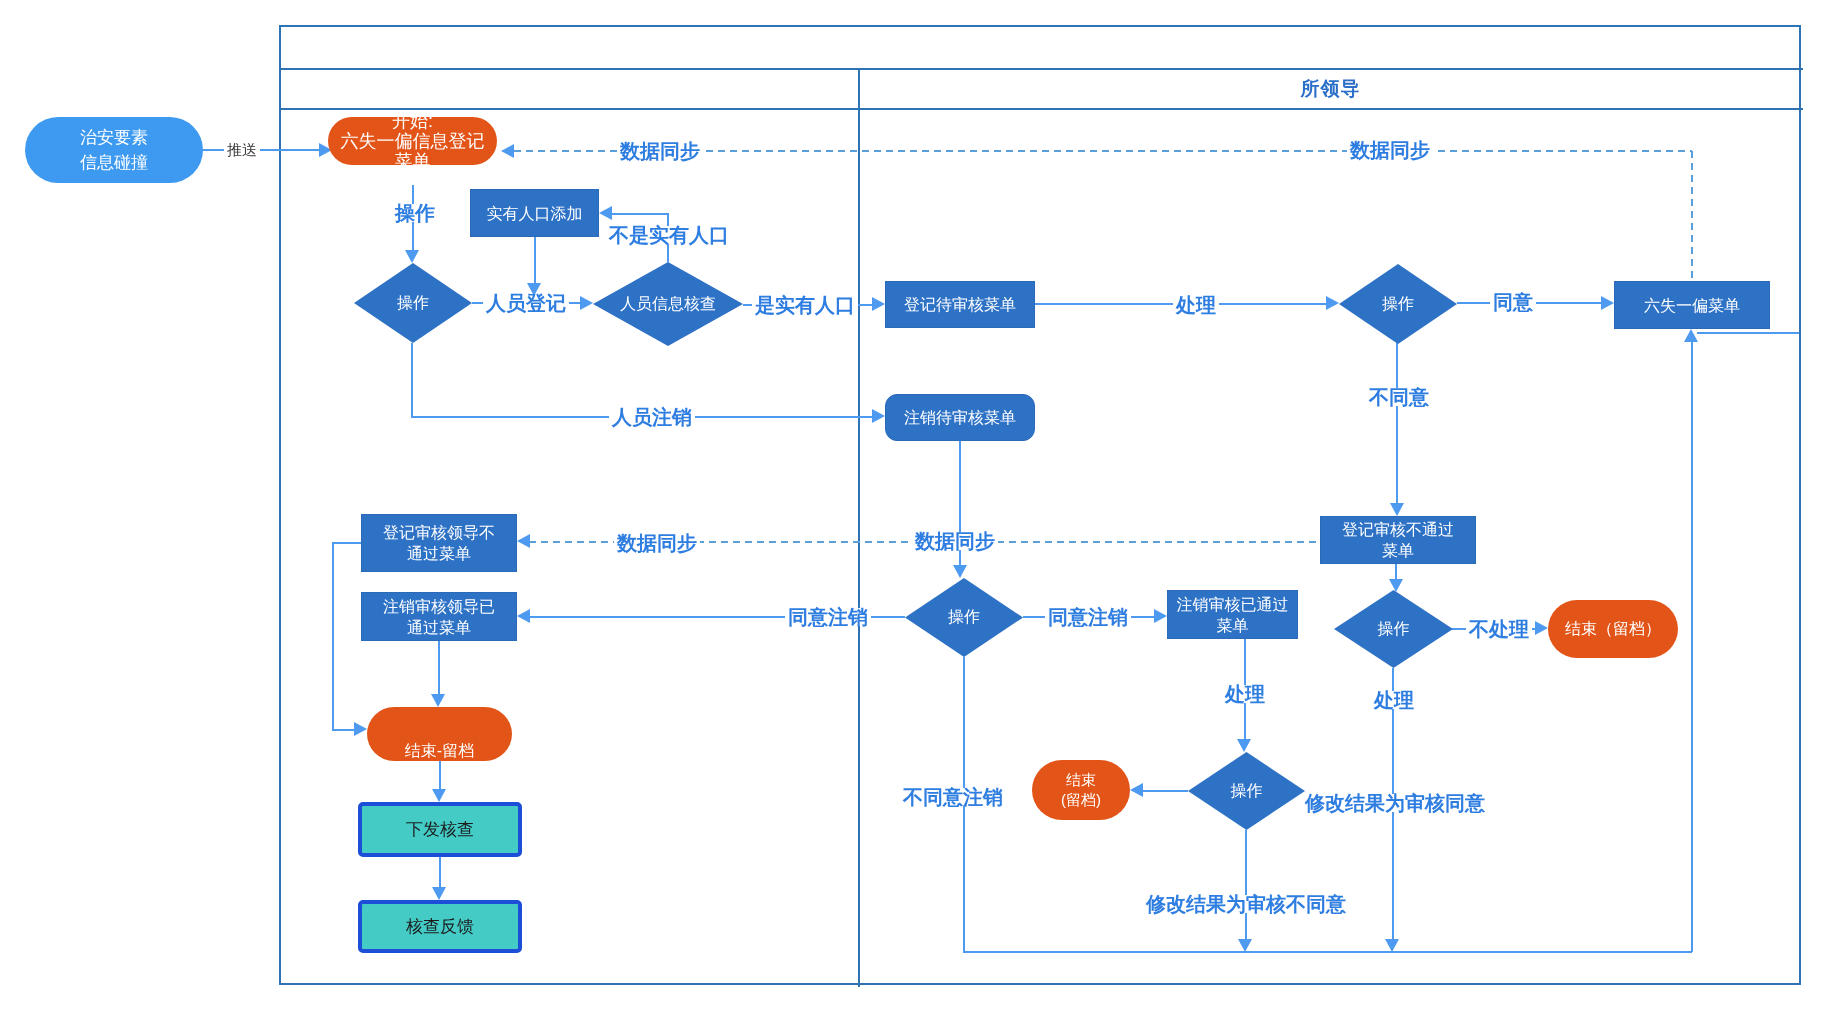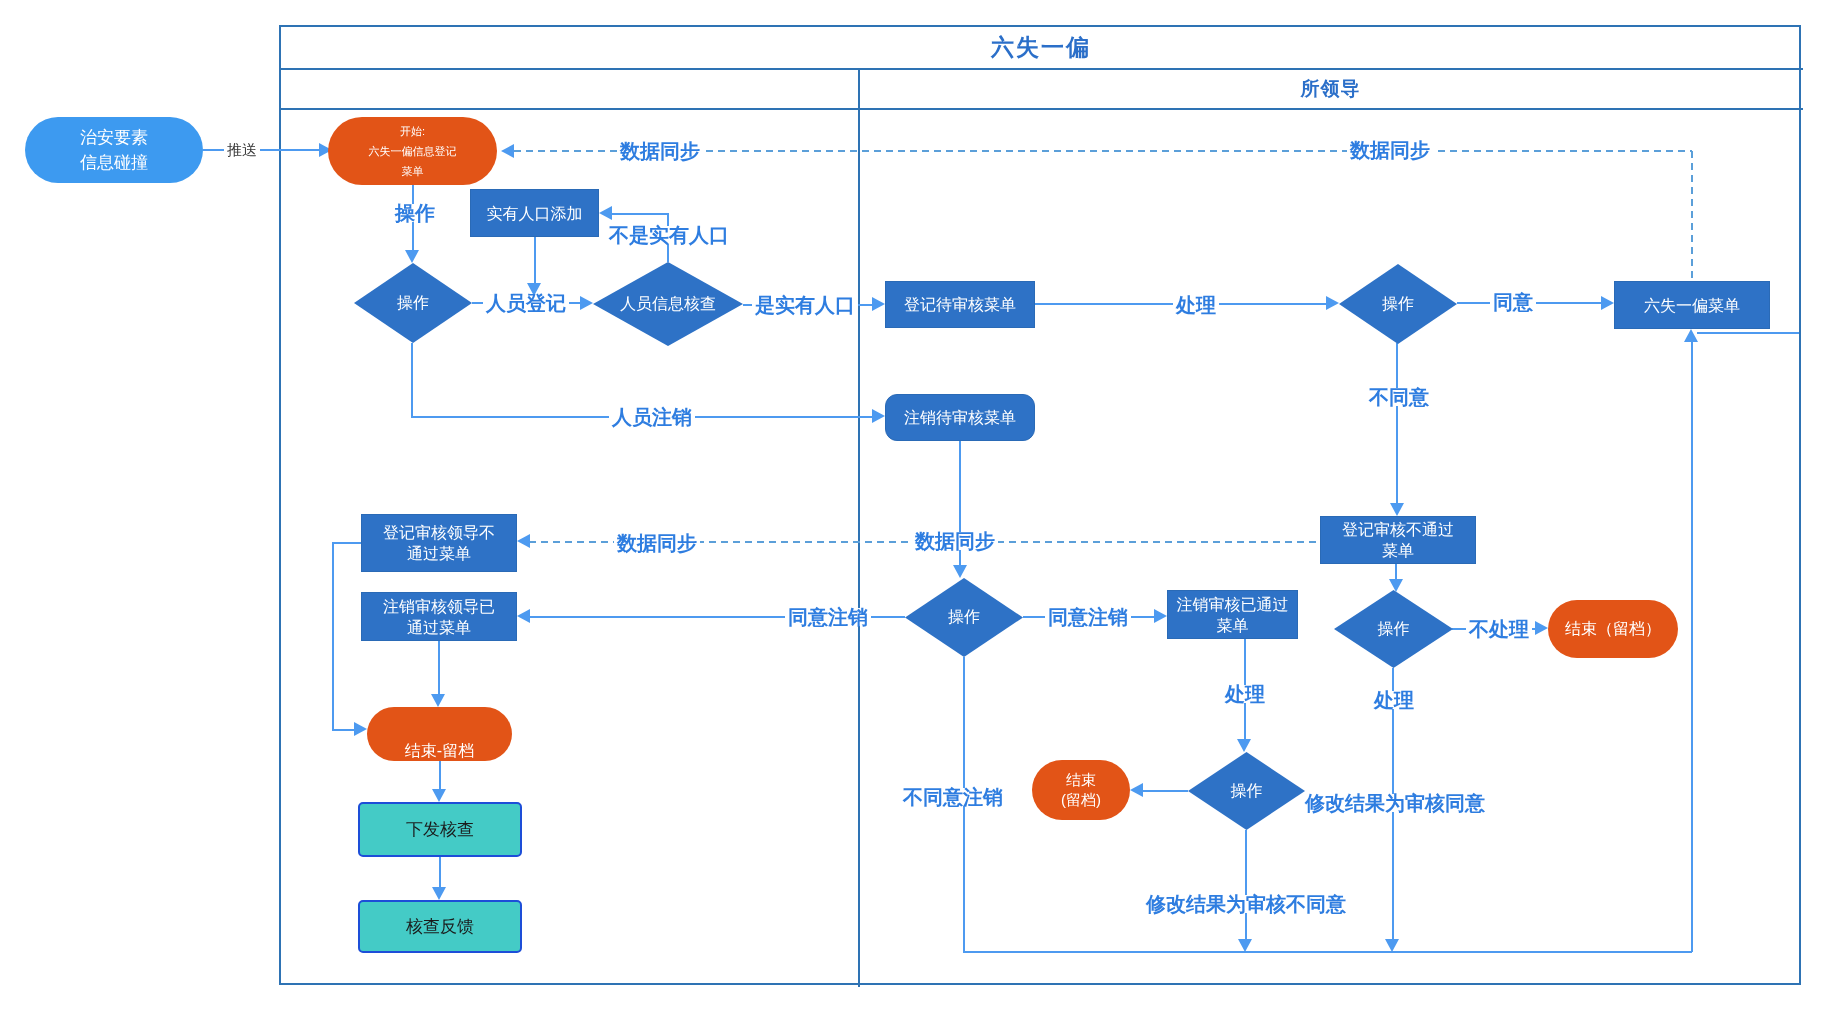--- a/index.html
+++ b/index.html
@@ -16,37 +16,36 @@
     color:#2b6fc9;font-size:19px;font-weight:bold;letter-spacing:1px;}
   .node{position:absolute;box-sizing:border-box;display:flex;flex-direction:column;align-items:center;justify-content:center;
     text-align:center;color:#fff;}
   .node .tl{pointer-events:none;}
   .shape-rect{background:#2e72c6;border:1px solid #2a6ab6;font-size:16px;line-height:21px;}
   .shape-stadium{border-radius:34px;font-size:16px;line-height:20px;}
   .fill-blue{background:#2e72c6;}
   .fill-bright{background:#3d9af0;font-size:17px;line-height:25px;}
   .fill-orange{background:#e25417;}
   .shape-diamond{background:#2e72c6;clip-path:polygon(50% 0,100% 50%,50% 100%,0 50%);font-size:16px;}
-  .shape-teal{background:#44cbc6;border:2px solid #1d4ed8;border-radius:5px;color:#1a1a1a;font-size:17px;}
+  .shape-teal{background:#44cbc6;border:4px solid #1d4ed8;border-radius:5px;color:#1a1a1a;font-size:17px;}
   .seg{position:absolute;}
   .elabel{position:absolute;transform:translate(-50%,-50%);background:#fff;padding:0 3px;white-space:nowrap;
     color:#2e7de0;font-size:20px;font-weight:bold;line-height:18px;}
   .elabel.dark{color:#3a3a3a;font-weight:normal;font-size:15px;}
   .ar{position:absolute;width:0;height:0;}
   .ar-r{border-left:13px solid #4d9af0;border-top:7px solid transparent;border-bottom:7px solid transparent;}
   .ar-l{border-right:13px solid #4d9af0;border-top:7px solid transparent;border-bottom:7px solid transparent;}
   .ar-d{border-top:13px solid #4d9af0;border-left:7px solid transparent;border-right:7px solid transparent;}
   .ar-u{border-bottom:13px solid #4d9af0;border-left:7px solid transparent;border-right:7px solid transparent;}
 </style>
 </head>
 <body>
 
 <div id="canvas">
   <div class="frame"></div>
-  <div class="title-row">六失一偏</div>
   <div class="hline" style="left:279px;top:68px;width:1524px;"></div>
   <div class="hline" style="left:279px;top:108px;width:1524px;"></div>
   <div class="vline" style="left:858px;top:68px;height:919px;"></div>
   <div class="lane-label" style="left:858px;width:945px;">所领导</div>
   <div id="layer-lines">
       <div class="seg" style="left: 203px; top: 149px; width: 117px; height: 2px; background: rgb(77, 154, 240);"></div>
       <div class="seg" style="left: 514px; top: 150px; width: 1178px; height: 2px; background: repeating-linear-gradient(90deg, rgb(91, 159, 217) 0px, rgb(91, 159, 217) 7px, transparent 7px, transparent 12px);"></div>
       <div class="seg" style="left: 1691px; top: 151px; height: 130px; width: 2px; background: repeating-linear-gradient(rgb(91, 159, 217) 0px, rgb(91, 159, 217) 7px, transparent 7px, transparent 12px);"></div>
       <div class="seg" style="left: 412px; top: 185px; height: 66px; width: 2px; background: rgb(77, 154, 240);"></div>
       <div class="seg" style="left: 611px; top: 213px; width: 58px; height: 2px; background: rgb(77, 154, 240);"></div>
@@ -104,21 +103,21 @@
       <div class="ar ar-r" style="left: 354px; top: 722px;"></div>
       <div class="ar ar-d" style="left: 431px; top: 694px;"></div>
       <div class="ar ar-d" style="left: 432px; top: 789px;"></div>
       <div class="ar ar-d" style="left: 432px; top: 887px;"></div>
     </div>
   <div id="layer-nodes">
       <div class="node shape-stadium fill-bright" style="left: 25px; top: 117px; width: 178px; height: 66px;">
         <div class="tl">治安要素</div>
         <div class="tl">信息碰撞</div>
       </div>
-      <div class="node shape-stadium fill-orange" style="left: 328px; top: 117px; width: 169px; height: 68px; font-size: 11px;">
+      <div class="node shape-stadium fill-orange" style="left: 328px; top: 117px; width: 169px; height: 48px; font-size: 18px;">
         <div class="tl">开始:</div>
         <div class="tl">六失一偏信息登记</div>
         <div class="tl">菜单</div>
       </div>
       <div class="node shape-rect fill-blue" style="left: 470px; top: 189px; width: 129px; height: 48px;">
         <div class="tl">实有人口添加</div>
       </div>
       <div class="node shape-diamond fill-blue" style="left: 354px; top: 263px; width: 118px; height: 80px;">
         <div class="tl">操作</div>
       </div>

